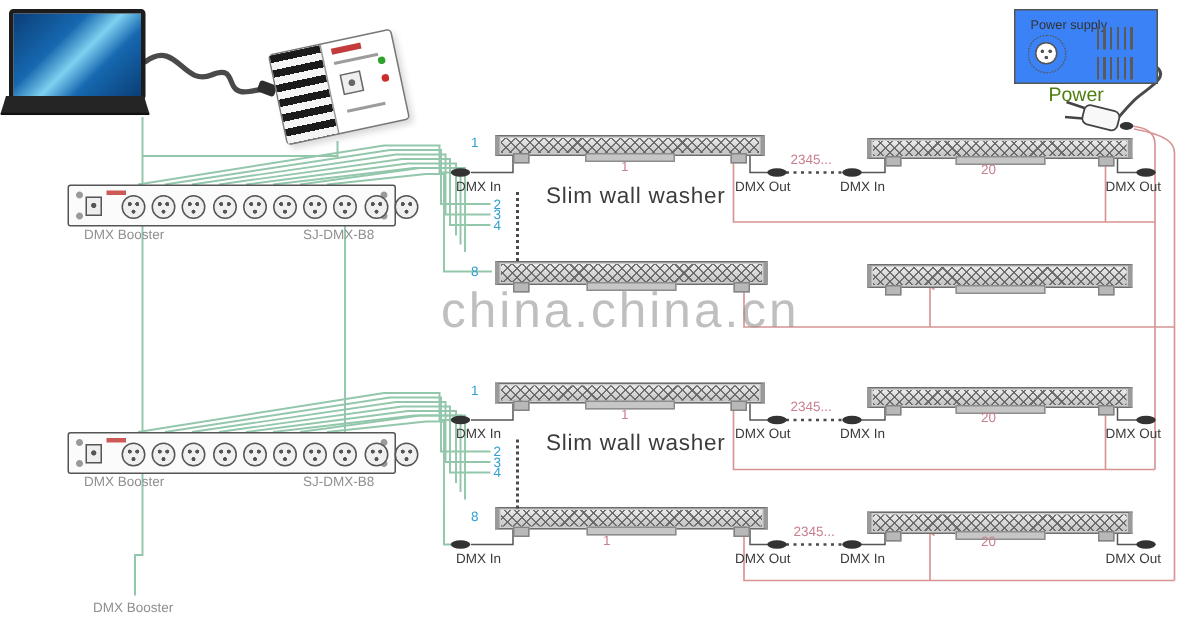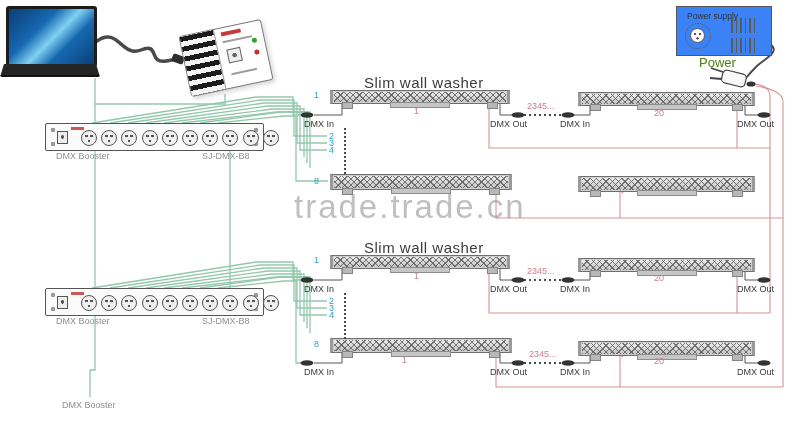--- a/index.html
+++ b/index.html
@@ -1,21 +1,21 @@
 <!DOCTYPE html>
 <html><head>
 <meta charset="utf-8">
 <style>
   html,body{margin:0;padding:0;background:#fff;}
   .canvas{position:relative;width:800px;height:423px;background:#fff;overflow:hidden;
           font-family:"Liberation Sans",sans-serif;}
   .lbl{position:absolute;font-size:9px;color:#3a3a3a;white-space:nowrap;z-index:4;}
   .blue{position:absolute;font-size:9px;color:#2f9fd0;white-space:nowrap;z-index:4;}
   .pink{position:absolute;font-size:9px;color:#c9808e;white-space:nowrap;z-index:4;}
-  .title{position:absolute;font-size:15px;color:#3c3c3c;letter-spacing:.5px;z-index:4;}
+  .title{position:absolute;font-size:15px;color:#3c3c3c;letter-spacing:.5px;z-index:4;margin-top:48px;}
   .graylbl{position:absolute;font-size:9px;color:#8f8f8f;white-space:nowrap;z-index:4;}
   .watermark{position:absolute;left:294px;top:188px;font-size:33px;color:#8c8c8c;opacity:.55;
              letter-spacing:2px;z-index:6;}
   svg.wires{position:absolute;left:0;top:0;z-index:2;}
   
   .bar{position:absolute;background:#cfcfcf;border:1px solid #6e6e6e;
        border-left:3px solid #9a9a9a;border-right:3px solid #9a9a9a;z-index:3;}
   .bar .lamps{position:absolute;inset:1px;
        background:
          repeating-linear-gradient(45deg, rgba(95,95,95,.85) 0 1px, transparent 1px 4.5px),
@@ -282,21 +282,21 @@
   <span class="lbl" style="left:490px;top:119px;">DMX Out</span>
   <span class="lbl" style="left:560px;top:119px;">DMX In</span>
   <span class="lbl" style="left:737px;top:119px;">DMX Out</span>
 
   <span class="blue" style="left:329px;top:131px;">2</span>
   <span class="blue" style="left:329px;top:138px;">3</span>
   <span class="blue" style="left:329px;top:145px;">4</span>
   <div class="dotcol" style="left:344px;top:128px;height:46px;"></div>
   <span class="blue" style="left:314px;top:176px;">8</span>
 
-  <span class="watermark">trade.trade.cn</span>
+  <span class="watermark">china.china.cn</span>
 
   <span class="title" style="left:364px;top:239px;">Slim wall washer</span>
 
   <div class="bar" style="left:330px;top:255px;width:174px;height:12px;">
       <div class="lamps"></div>
       <div class="mount"></div>
     </div>
   <div class="bar" style="left:578px;top:258px;width:171px;height:12px;">
       <div class="lamps"></div>
       <div class="mount"></div>

